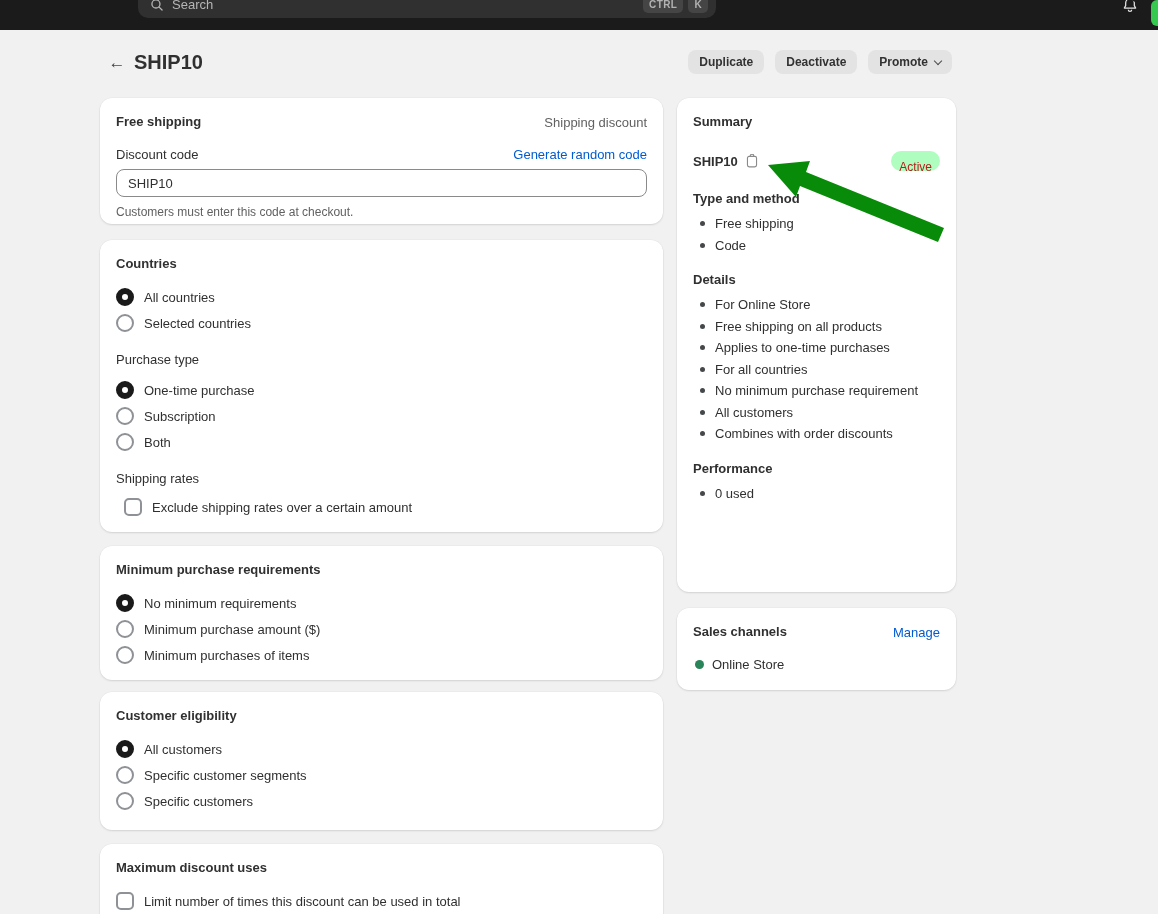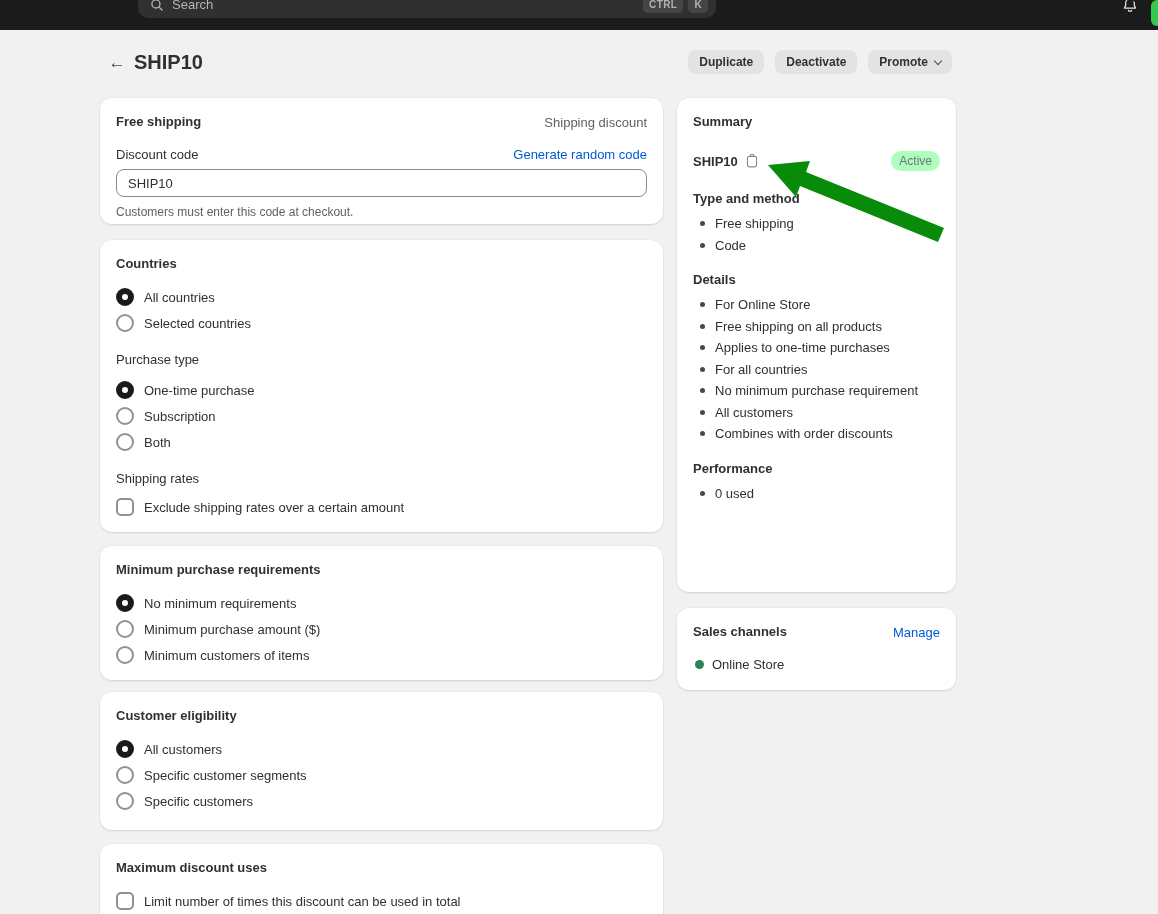--- a/index.html
+++ b/index.html
@@ -79,30 +79,30 @@
   .radio.sel { border:6px solid #1a1a1a; }
   .cbx {
     width:18px; height:18px; border-radius:5px; border:2px solid #8e9196; background:#fff;
     flex:none; cursor:pointer;
   }
   
   .bullets { list-style:none; margin-top:7px; }
   .bullets li { display:flex; font-size:13px; color:#303030; line-height:21.5px; }
   .bdot { width:5px; height:5px; border-radius:50%; background:#45484b; margin:8px 10px 0 7px; flex:none; }
   .badge {
-    margin-left:auto; background:#affebf; color:#737373; font-size:12px; font-weight:400;
-    height:20px; line-height:20px; padding:0 8px; border-radius:10px;
+    margin-left:auto; background:#affebf; color:#b91c1c; font-size:12px; font-weight:400;
+    height:20px; line-height:20px; padding:6px 8px; border-radius:10px;
   }
   .code-row { display:flex; align-items:center; gap:8px; margin-top:21px; }
   .code-text { font-size:13px; font-weight:700; }
   .gdot { width:9px; height:9px; border-radius:50%; background:#29845a; flex:none; margin:0 8px 0 2px; }
   .channel-row { display:flex; align-items:center; margin-top:17px; font-size:13px; }
   .arrow-overlay { position:absolute; left:0; top:0; pointer-events:none; }
   .mt17 { margin-top:17px;gap:40px; } .mt16 { margin-top:16px; } .mt20 { margin-top:20px; }
-  .mt12 { margin-top:12px; } .mt8 { margin-top:8px; } .mt10 { margin-top:10px; }
+  .mt12 { margin-top:12px; } .mt8 { margin-top:8px;margin-left:8px; } .mt10 { margin-top:10px; }
 </style>
 </head>
 <body>
 
 <div class="screen">
 
   <div class="topbar">
     <div class="searchbox">
       <svg viewBox="0 0 16 16" width="14" height="14">
         <circle cx="6.8" cy="6.8" r="4.6" stroke="#b5b5b5" stroke-width="1.5" fill="none"></circle>
@@ -188,21 +188,21 @@
       <div class="opt">
         <span class="radio sel"></span>
         <span class="opt-label">No minimum requirements</span>
       </div>
       <div class="opt">
         <span class="radio"></span>
         <span class="opt-label">Minimum purchase amount ($)</span>
       </div>
       <div class="opt">
         <span class="radio"></span>
-        <span class="opt-label">Minimum customers of items</span>
+        <span class="opt-label">Minimum purchases of items</span>
       </div>
     </div>
   </div>
 
   <div class="card" style="top:692px; height:138px;">
     <div class="card-title">Customer eligibility</div>
     <div class="mt12">
       <div class="opt">
         <span class="radio sel"></span>
         <span class="opt-label">All customers</span>

